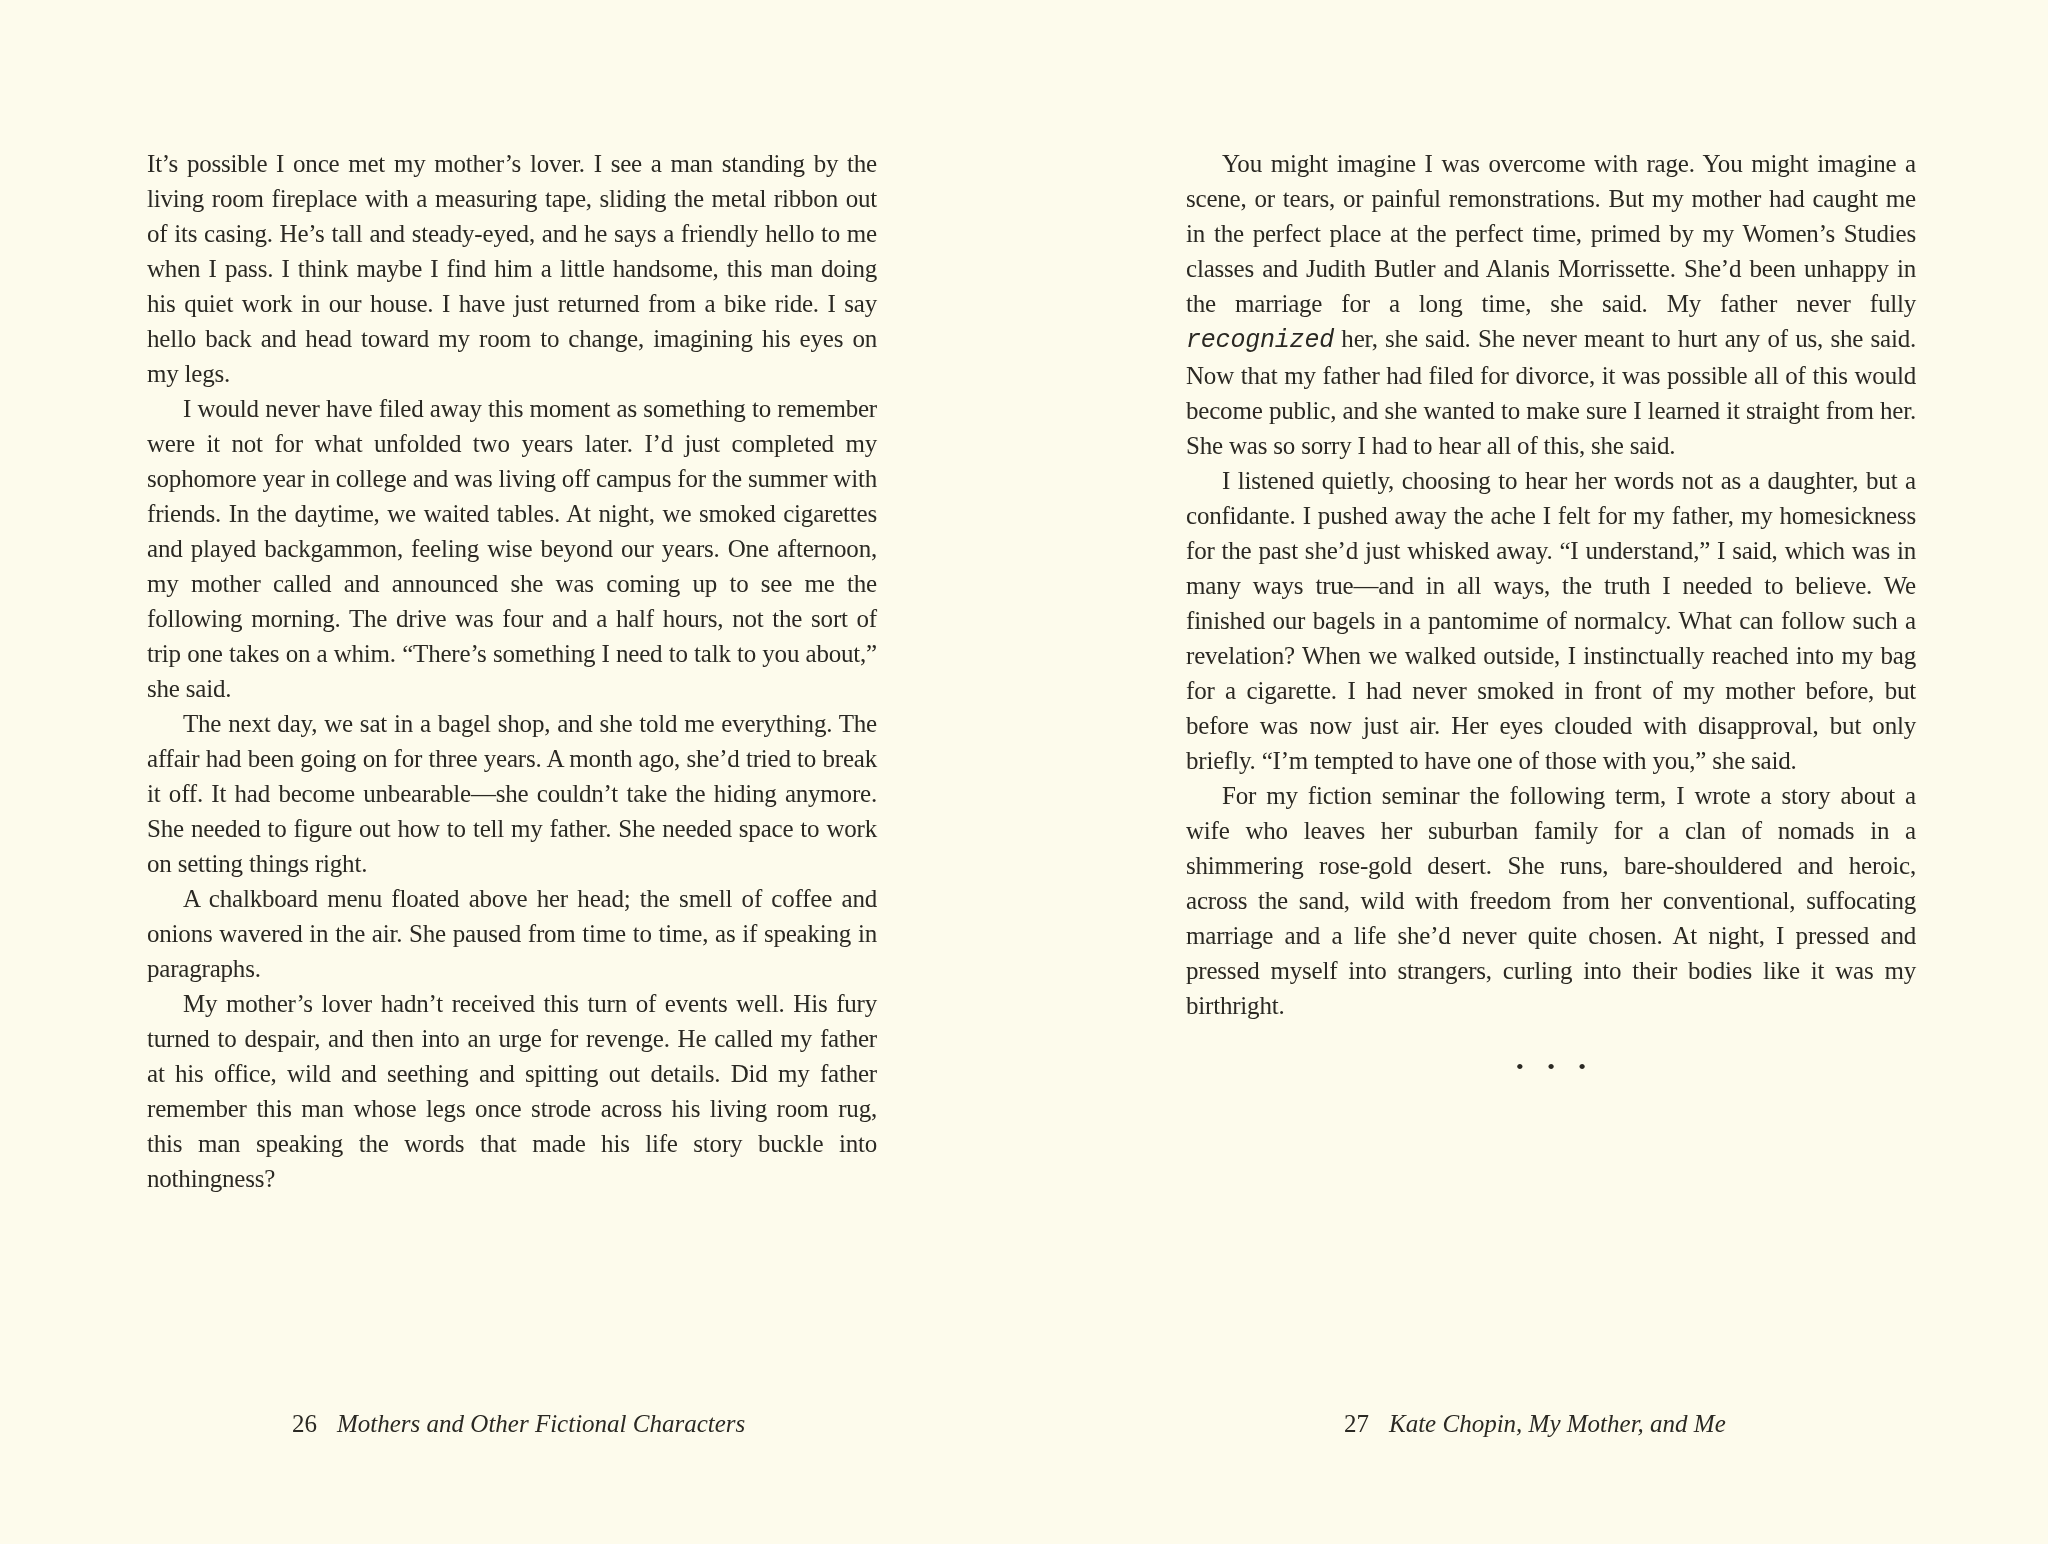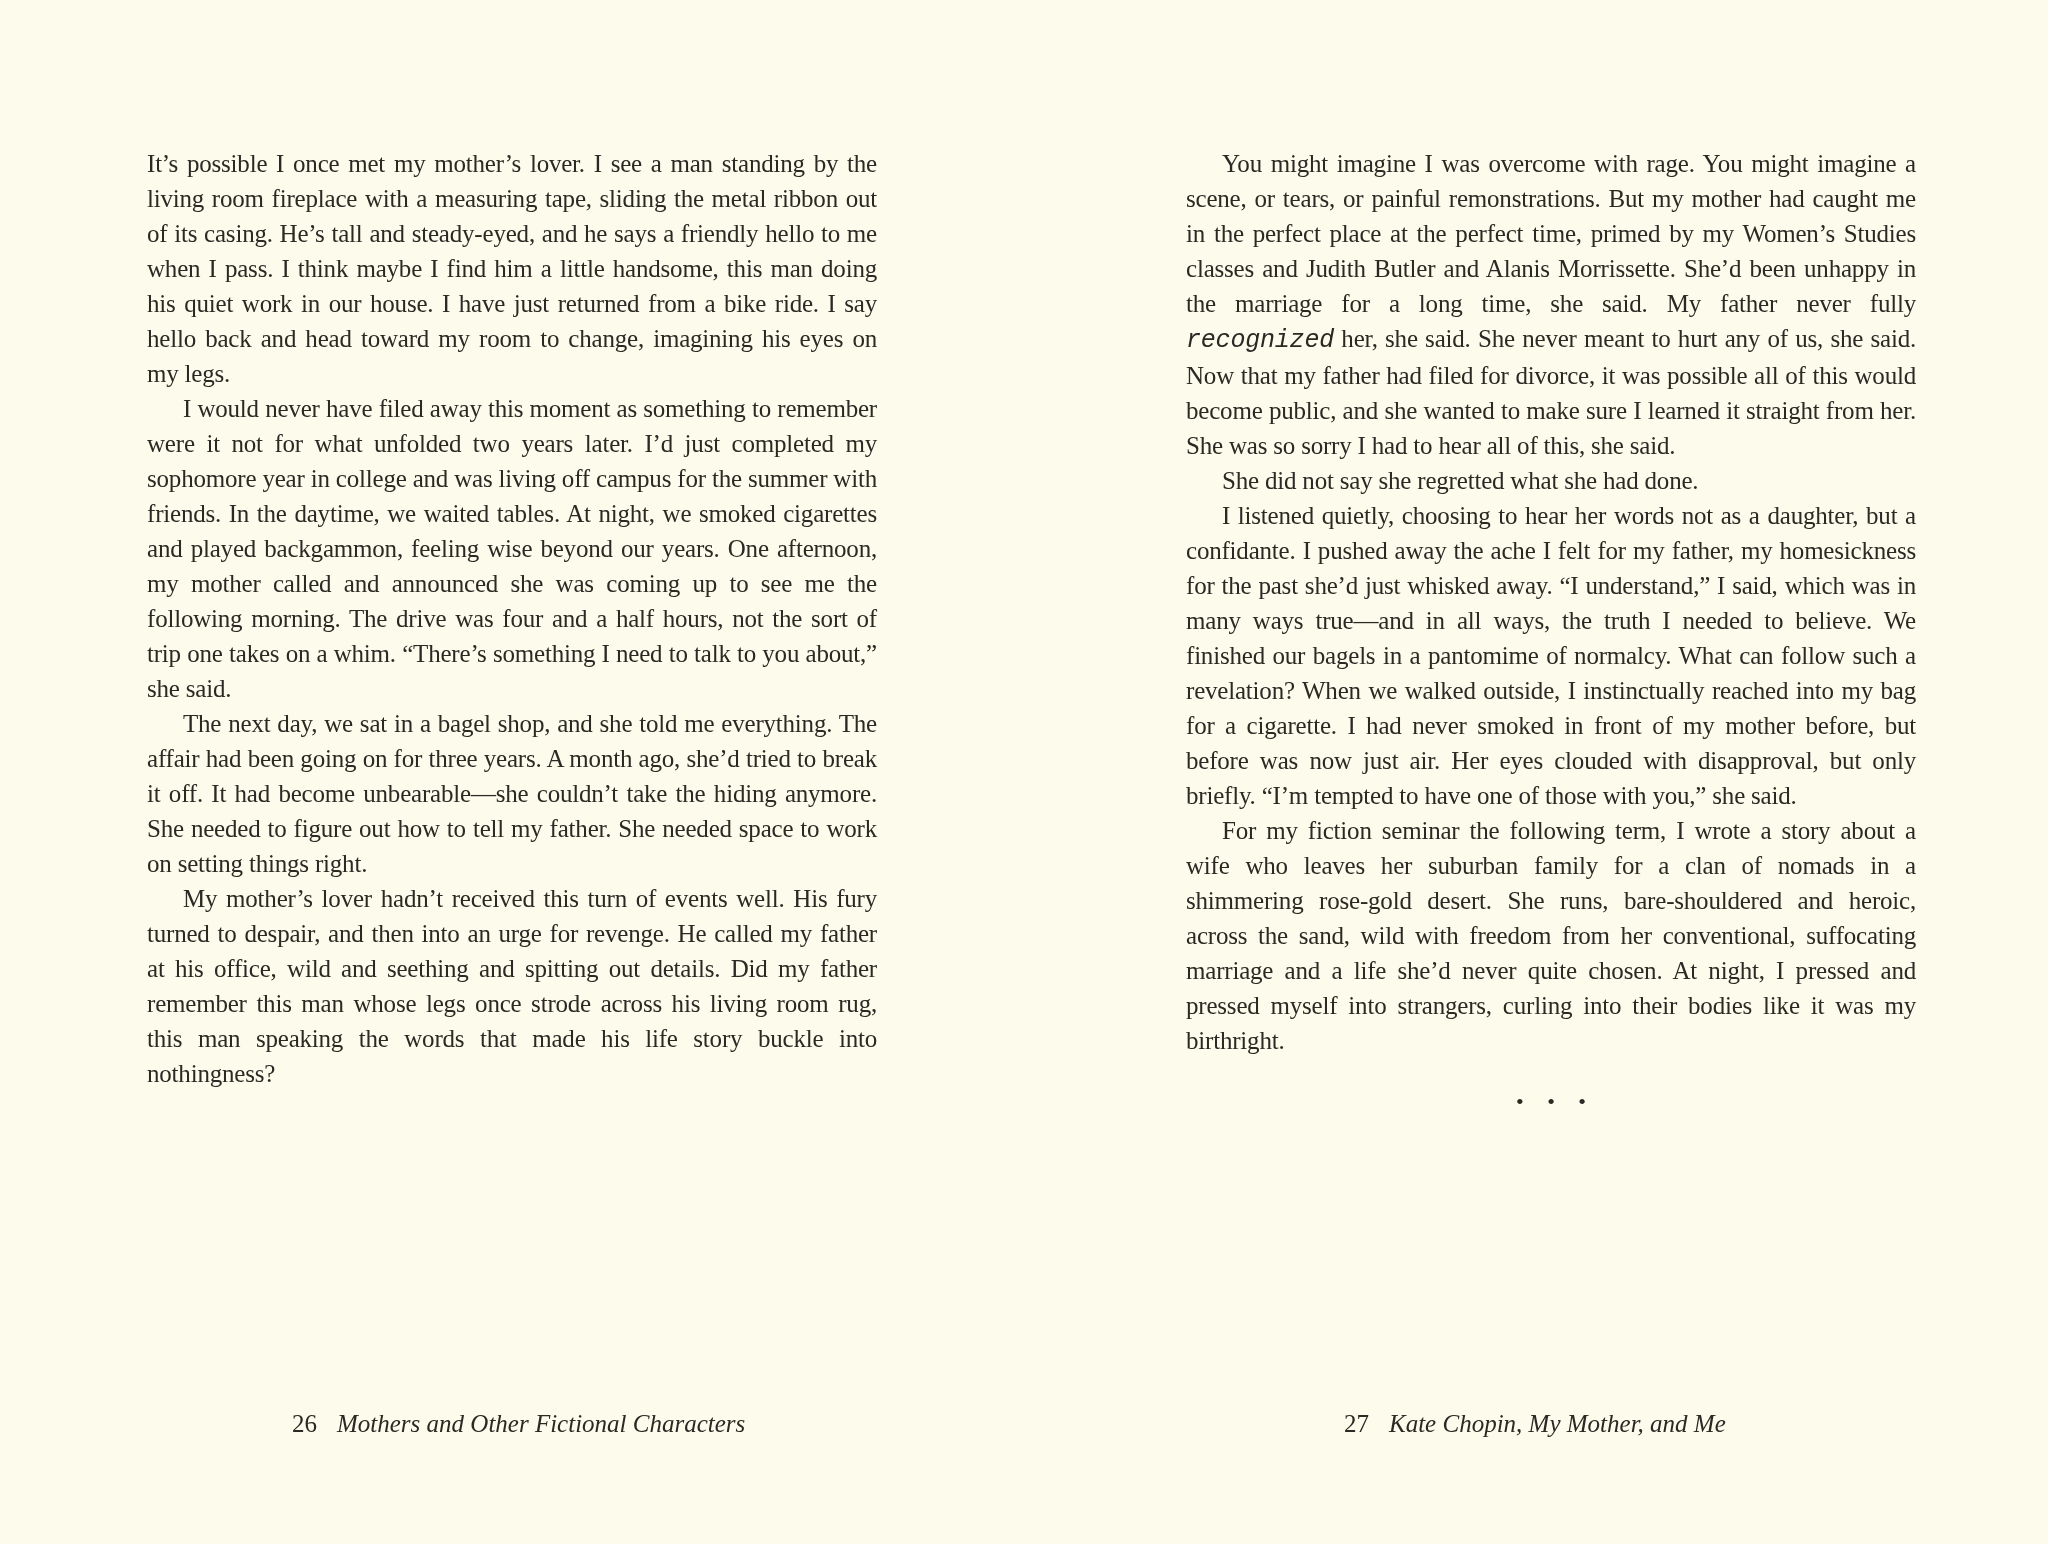--- a/index.html
+++ b/index.html
@@ -81,31 +81,31 @@
 </head>
 <body>
 
 <div class="spread">
 
   <section class="page page-left">
     <div class="text-column col-left">
       <p>It’s possible I once met my mother’s lover. I see a man standing by the living room fireplace with a measuring tape, sliding the metal ribbon out of its casing. He’s tall and steady-eyed, and he says a friendly hello to me when I pass. I think maybe I find him a little handsome, this man doing his quiet work in our house. I have just returned from a bike ride. I say hello back and head toward my room to change, imagining his eyes on my legs.</p>
       <p class="indent">I would never have filed away this moment as something to remember were it not for what unfolded two years later. I’d just completed my sophomore year in college and was living off campus for the summer with friends. In the daytime, we waited tables. At night, we smoked cigarettes and played backgammon, feeling wise beyond our years. One afternoon, my mother called and announced she was coming up to see me the following morning. The drive was four and a half hours, not the sort of trip one takes on a whim. “There’s something I need to talk to you about,” she said.</p>
       <p class="indent">The next day, we sat in a bagel shop, and she told me everything. The affair had been going on for three years. A month ago, she’d tried to break it off. It had become unbearable—she couldn’t take the hiding anymore. She needed to figure out how to tell my father. She needed space to work on setting things right.</p>
+      <p class="indent">A chalkboard menu floated above her head; the smell of coffee and onions wavered in the air. She paused from time to time, as if speaking in paragraphs.</p>
       <p class="indent">My mother’s lover hadn’t received this turn of events well. His fury turned to despair, and then into an urge for revenge. He called my father at his office, wild and seething and spitting out details. Did my father remember this man whose legs once strode across his living room rug, this man speaking the words that made his life story buckle into nothingness?</p>
     </div>
     <footer class="folio folio-left">
       <span class="num">26</span><span class="running-title">Mothers and Other Fictional Characters</span>
     </footer>
   </section>
 
   <section class="page page-right">
     <div class="text-column col-right">
       <p class="indent"><span>You might imagine I was overcome with rage. You might imagine a scene, or tears, or painful remonstrations. But my mother had caught me in the perfect place at the perfect time, primed by my Women’s Studies classes and Judith Butler and Alanis Morrissette. She’d been unhappy in the marriage for a long time, she said. My father never fully </span><em class="ital">recognized</em><span> her, she said. She never meant to hurt any of us, she said. Now that my father had filed for divorce, it was possible all of this would become public, and she wanted to make sure I learned it straight from her. She was so sorry I had to hear all of this, she said.</span></p>
-      <p class="indent">She did not say she regretted what she had done.</p>
       <p class="indent">I listened quietly, choosing to hear her words not as a daughter, but a confidante. I pushed away the ache I felt for my father, my homesickness for the past she’d just whisked away. “I understand,” I said, which was in many ways true—and in all ways, the truth I needed to believe. We finished our bagels in a pantomime of normalcy. What can follow such a revelation? When we walked outside, I instinctually reached into my bag for a cigarette. I had never smoked in front of my mother before, but before was now just air. Her eyes clouded with disapproval, but only briefly. “I’m tempted to have one of those with you,” she said.</p>
       <p class="indent">For my fiction seminar the following term, I wrote a story about a wife who leaves her suburban family for a clan of nomads in a shimmering rose-gold desert. She runs, bare-shouldered and heroic, across the sand, wild with freedom from her conventional, suffocating marriage and a life she’d never quite chosen. At night, I pressed and pressed myself into strangers, curling into their bodies like it was my birthright.</p>
       <div class="section-break">• • •</div>
     </div>
     <footer class="folio folio-right">
       <span class="num">27</span><span class="running-title">Kate Chopin, My Mother, and Me</span>
     </footer>
   </section>
 
 </div>

